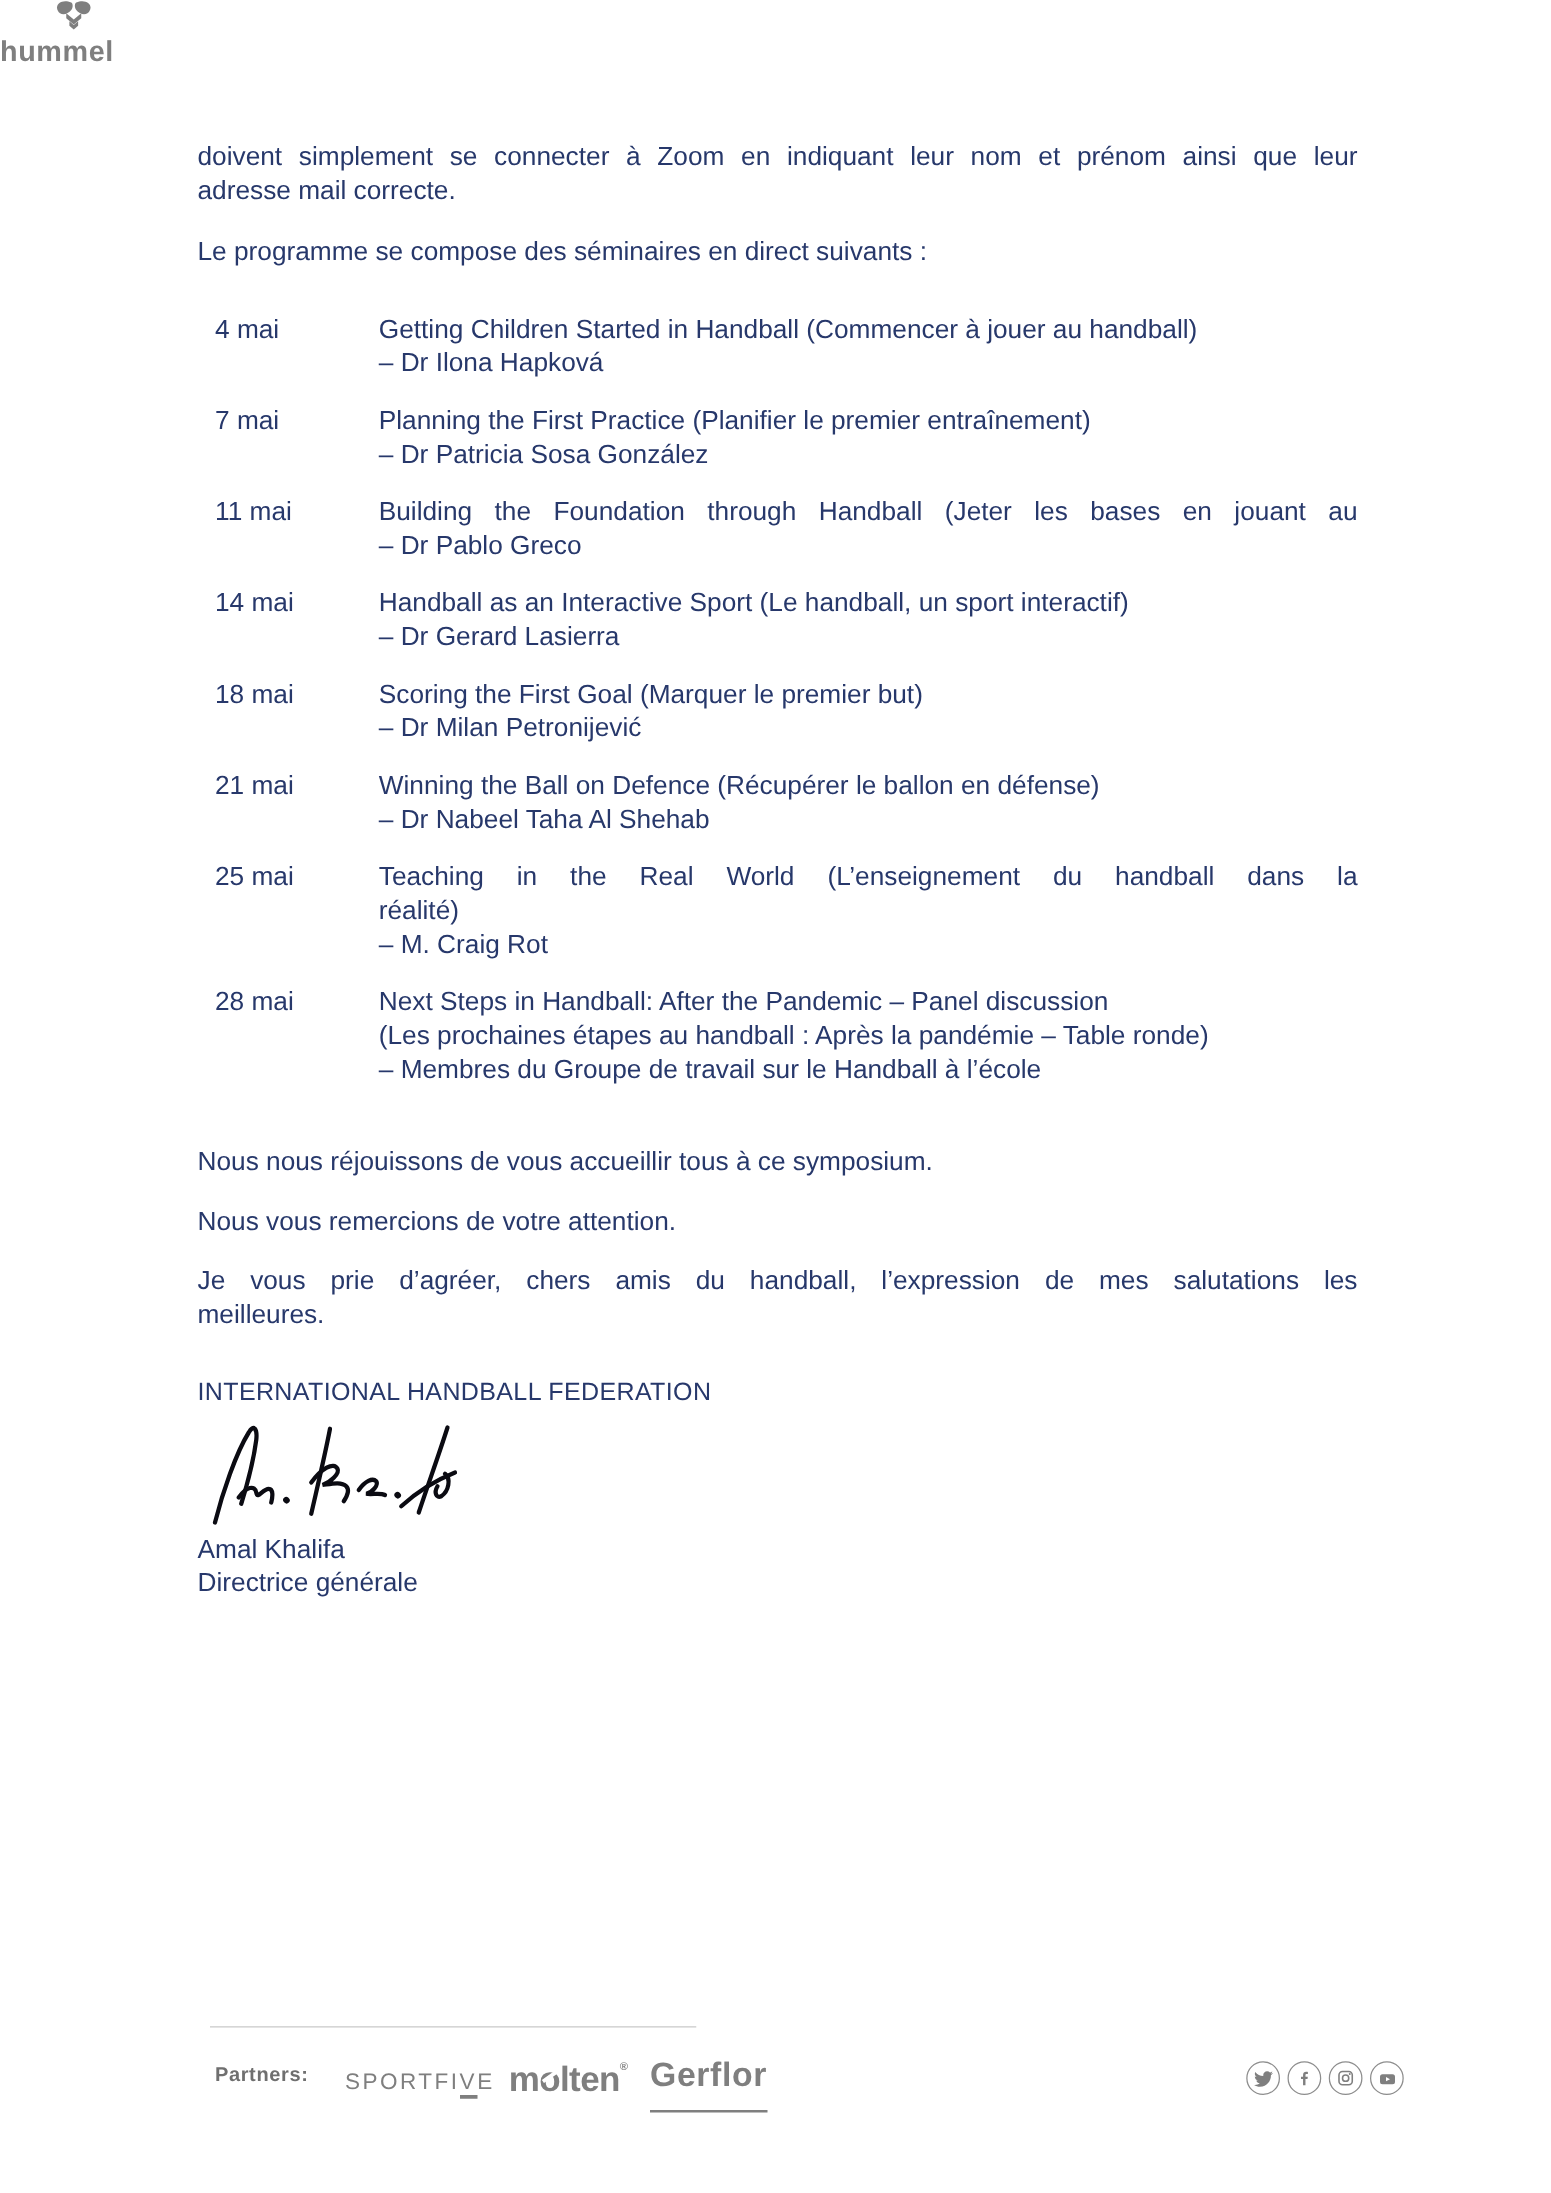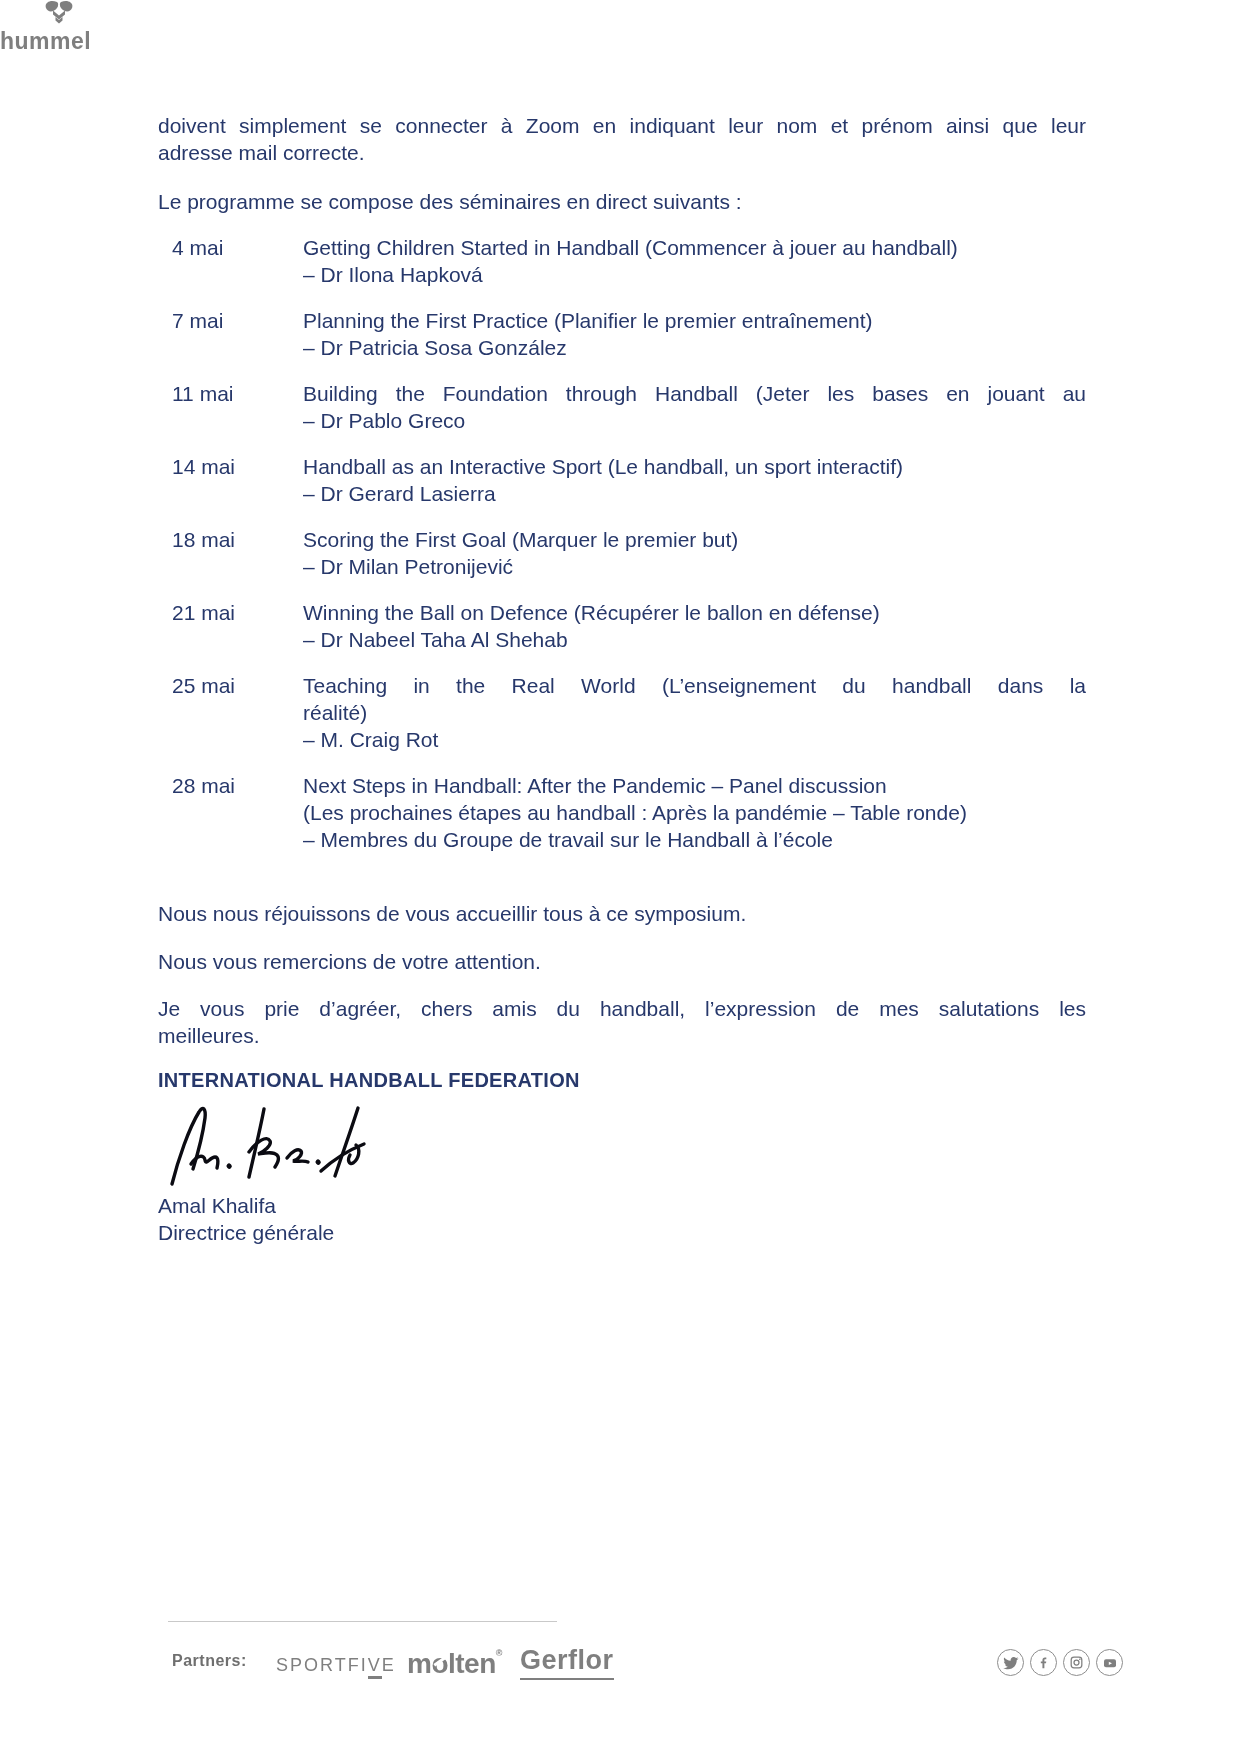--- a/index.html
+++ b/index.html
@@ -12,46 +12,46 @@
     overflow:hidden;
   }
   .main {
     position:absolute;
     left:158px; top:112px; width:928px;
     font-size:21px; line-height:27px;
   }
   .jl { text-align:justify; text-align-last:justify; }
   .para { margin:0; }
   .intro { margin-bottom:22px; }
-  .programme { margin-bottom:19px; }
+  .programme { margin-bottom:35px; }
   .entry { display:flex; margin-bottom:19px; }
   .entry-date { flex:0 0 145px; width:145px; padding-left:14px; box-sizing:border-box; }
   .entry-content { flex:1 1 auto; min-width:0; }
   .close-p1 { margin-top:47px; }
   .close-p2 { margin-top:21px; }
   .close-p3 { margin-top:20px; }
-  .org-heading { margin-top:18px; font-weight:bold; font-size:20px; letter-spacing:0.3px; }
+  .org-heading { margin-top:36px; font-weight:normal; font-size:20px; letter-spacing:0.3px; }
   .sig-wrap { margin-top:6px; height:92px; }
   .sig-wrap svg { display:block; }
   .signer { line-height:27px; }
 
   
   .footer-divider { position:absolute; left:168px; top:1621px; width:389px; height:1px; background:#c9c9c9; }
   .partners-label { position:absolute; left:172px; top:1652px; font-size:16px; font-weight:bold; color:#6f6f6f; letter-spacing:0.5px; }
   .logo { position:absolute; color:#7f7f7f; white-space:nowrap; }
   .logo-sportfive { left:276px; top:1655px; font-size:18px; font-weight:normal; letter-spacing:2px; }
   .logo-sportfive .v-underline { border-bottom:3px solid #7f7f7f; padding-bottom:1px; }
   .logo-molten { left:407px; top:1648px; font-size:28px; font-weight:bold; letter-spacing:-0.5px; }
   .logo-molten .o-slash { position:relative; display:inline-block; }
   .logo-molten .o-slash::after {
     content:""; position:absolute; left:2px; top:12px; width:13px; height:2.5px;
     background:#ffffff; transform:rotate(-35deg);
   }
   .logo-molten sup { font-size:9px; vertical-align:top; line-height:10px; }
-  .logo-gerflor { left:520px; top:1645px; font-size:27px; font-weight:bold; border-bottom:2.5px solid #7f7f7f; padding-bottom:2px; letter-spacing:0.5px; }
+  .logo-gerflor { left:520px; top:1645px; font-size:27px; font-weight:bold; border-bottom:2.5px solid #7f7f7f; padding-bottom:12px; letter-spacing:0.5px; }
   .logo-hummel { left:628px; top:1628px; width:118px; text-align:left; }
   .logo-hummel .hummel-mark { display:block; margin:0 auto 1px auto; }
   .logo-hummel .hummel-text { font-size:23px; font-weight:bold; color:#7f7f7f; letter-spacing:0.5px; }
   .social-row { position:absolute; left:997px; top:1649px; display:flex; gap:6px; }
   .sicon {
     width:27px; height:27px; border:1.5px solid #8d8d8d; border-radius:50%;
     box-sizing:border-box; display:flex; align-items:center; justify-content:center;
   }
   .sicon svg { display:block; }
 </style>

